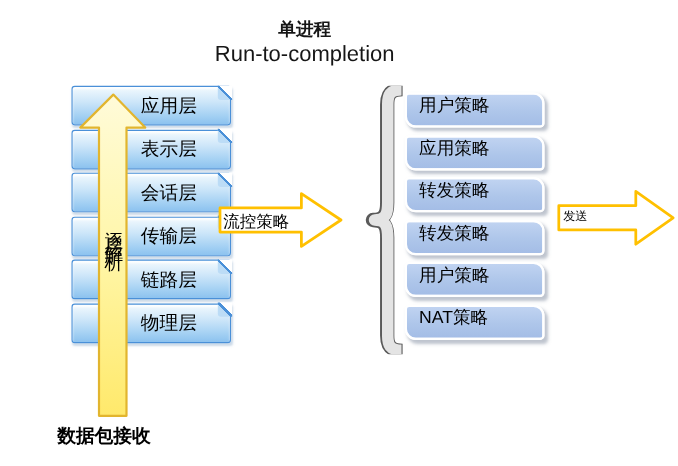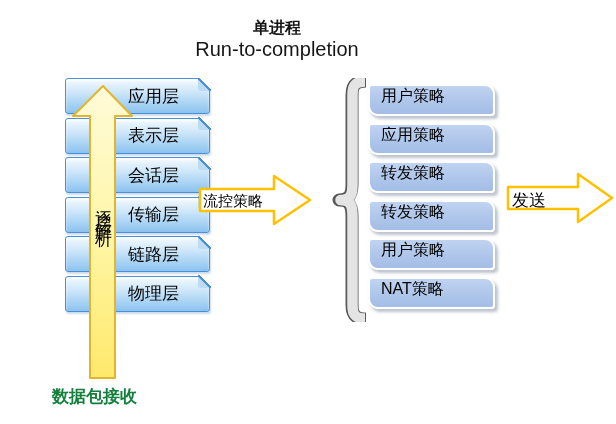--- a/index.html
+++ b/index.html
@@ -30,27 +30,27 @@
 
   
   .uparrow{position:absolute; left:70px; top:84px; z-index:2;}
   .uparrow-label{
     position:absolute; left:92px; top:196px; z-index:3;
     writing-mode:vertical-rl; text-orientation:upright;
     font-size:17px; letter-spacing:7px; color:#000;
   }
 
   
-  .receive{position:absolute; left:52px; top:385px; font-size:17px; font-weight:bold; color:#15803d;}
+  .receive{position:absolute; left:52px; top:385px; font-size:17px; font-weight:bold; color:#000000;}
 
   
   .policy-arrow{position:absolute; left:198px; top:174px; z-index:2;}
   .policy-label{position:absolute; left:203px; top:192px; font-size:15px; z-index:3; white-space:nowrap;}
   .send-arrow{position:absolute; left:506px; top:172px; z-index:2;}
-  .send-label{position:absolute; left:512px; top:189px; font-size:17px; z-index:3; white-space:nowrap;}
+  .send-label{position:absolute; left:512px; top:189px; font-size:11px; z-index:3; white-space:nowrap;}
 
   
   .brace{position:absolute; left:324px; top:78px; z-index:1;}
 
   
   .rstack{position:absolute; left:368px; top:84px; width:127px; display:flex; flex-direction:column; gap:6.5px; z-index:1;}
   .rbox{
     position:relative; height:32px; box-sizing:border-box;
     border:2px solid #ffffff; border-radius:4px 10px 4px 10px;
     background:linear-gradient(180deg,#c0d3f1 0%,#aec6ea 55%,#a4bde6 100%);

